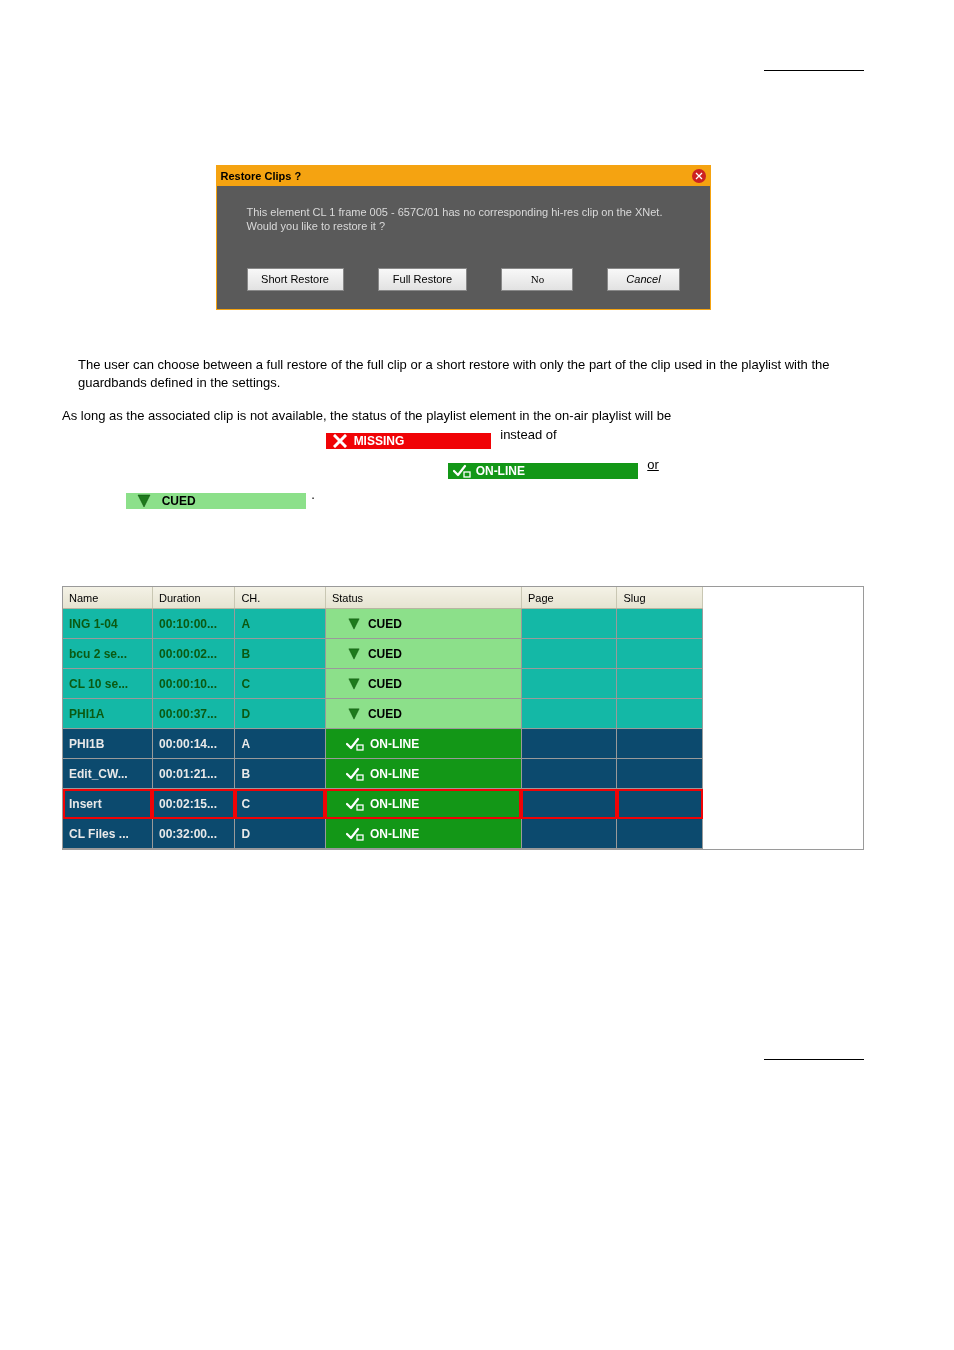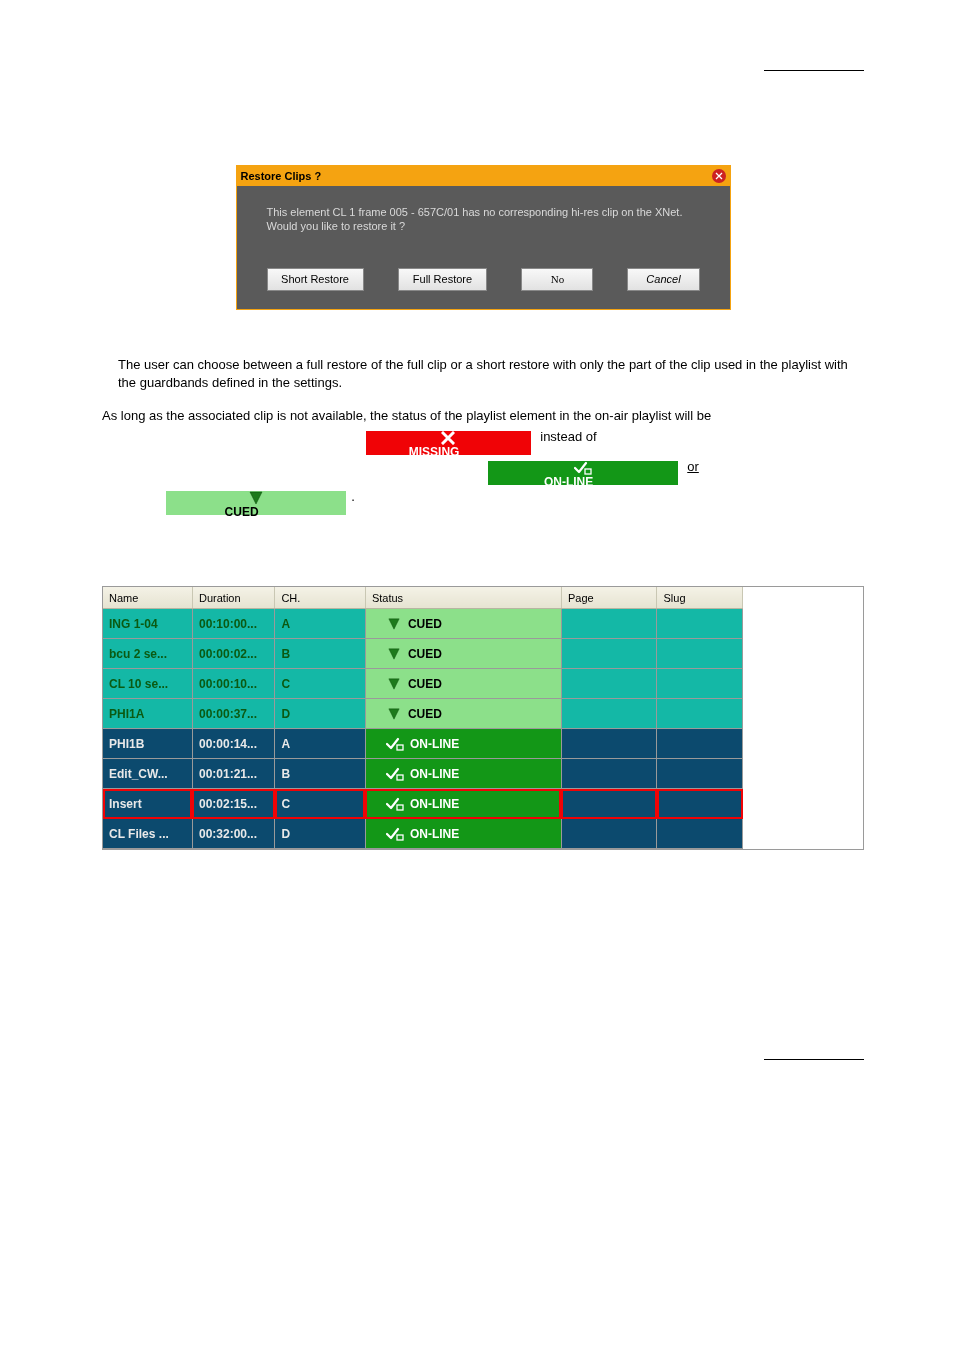--- a/index.html
+++ b/index.html
@@ -1,37 +1,37 @@
 <!DOCTYPE html>
 <html><head>
 <meta charset="utf-8">
 <style>
   html,body{margin:0;padding:0;background:#fff;font-family:Arial,Helvetica,sans-serif;color:#000;}
-  .page{width:954px;margin:0 auto;box-sizing:border-box;padding:40px 90px 40px 102px;position:relative;}
+  .page{width:954px;margin:0 auto;box-sizing:border-box;padding:40px 90px 40px 62px;position:relative;}
   .top-rule{position:absolute;top:70px;right:90px;width:100px;border-top:1px solid #000;}
   .bot-rule{position:absolute;bottom:90px;right:90px;width:100px;border-top:1px solid #000;}
 
   
   .dlg{width:495px;margin:125px auto 0;border:1px solid #f5a311;box-sizing:border-box;}
   .dlg-title{height:20px;background:#f5a311;display:flex;align-items:center;justify-content:space-between;padding:0 4px;}
   .dlg-title-text{font:bold 11px Tahoma,Arial;color:#000;}
   .dlg-close{width:14px;height:14px;border-radius:50%;background:#c22;display:flex;align-items:center;justify-content:center;}
   .dlg-close svg{display:block;}
   .dlg-body{background:#5a5a5a;color:#d9d9d9;font:11px Tahoma,Arial;padding:20px 30px 18px;}
   .dlg-msg{line-height:1.25em;margin-bottom:34px;}
   .dlg-buttons{display:flex;gap:34px;align-items:center;}
   .dlg-btn{background:linear-gradient(#f8f8f8,#e2e2e2);border:1px solid #888;font:11px Tahoma,Arial;color:#000;height:21px;display:flex;align-items:center;justify-content:center;padding:0 10px;cursor:pointer;}
   .w1{width:84px;} .w2{width:76px;} .w3{width:56px;font-family:Liberation Serif, serif;} .w4{width:56px;font-style:italic;}
 
   
   .para{font:13px/1.45em Arial;margin-top:46px;}
   .para p{margin:0 0 14px 16px;}
 
   
-  .badge{display:inline-flex;align-items:center;height:24px;font:bold 12px Arial;color:#fff;vertical-align:middle;flex-direction:column;}
+  .badge{display:inline-flex;align-items:center;height:16px;font:bold 12px Arial;color:#fff;vertical-align:middle;}
   .badge .icon{width:28px;display:flex;align-items:center;justify-content:center;}
   .badge .lbl{padding-right:28px;}
   .badge-missing{background:#f00306;}
   .badge-online{background:#139717;}
   .badge-cued{background:#8ce08a;color:#000;}
   .badge-cued .icon svg polygon{fill:#1d7a1c;stroke:#0a4a0a;}
   .badge-in-text{position:relative;top:5px;}
 
   
   .tbl-wrap{margin:24px 0 0;border:1px solid #9a9a9a;}

